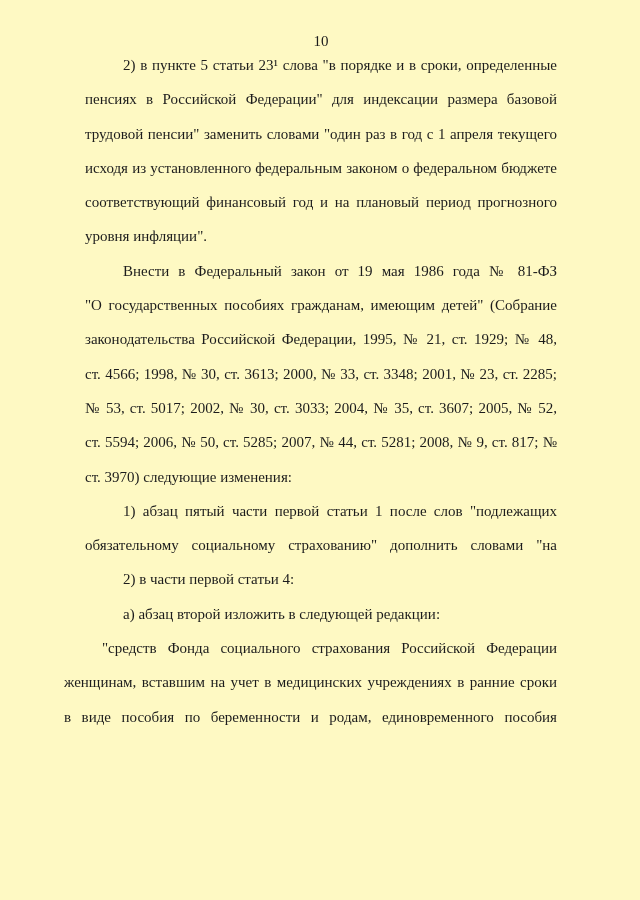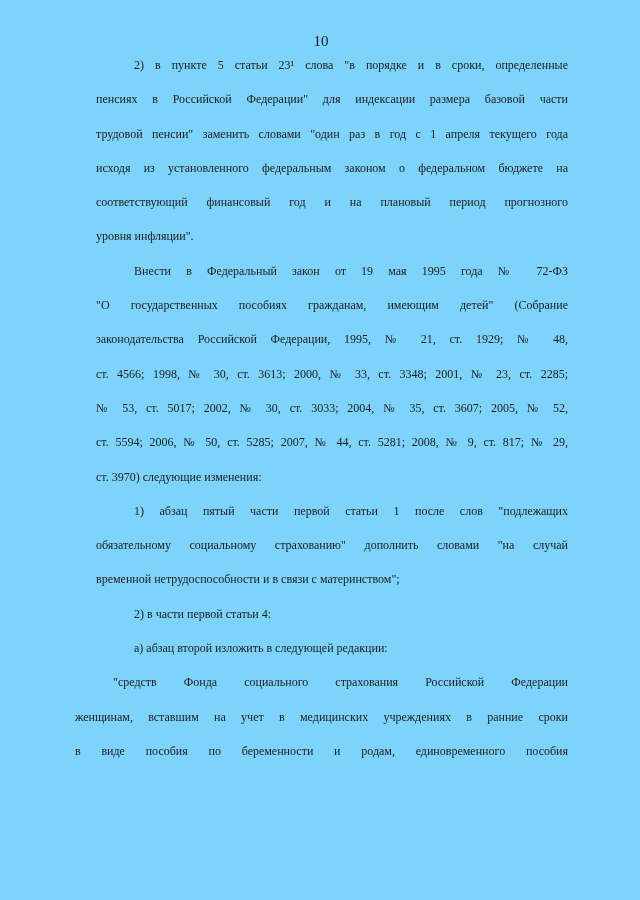--- a/index.html
+++ b/index.html
@@ -6,39 +6,39 @@
   body {
     width: 640px;
     height: 900px;
     background: #ffffff;
     overflow: hidden;
   }
   .sheet {
     position: relative;
     width: 640px;
     height: 900px;
-    background: #7dd3fc;
+    background: #fef9c3;
     font-family: "Liberation Serif", "DejaVu Serif", serif;
     color: #1c1c1c;
   }
   .page-number {
     position: absolute;
     top: 31px;
     left: 85px;
     width: 472px;
     text-align: center;
     font-size: 15px;
     line-height: 20px;
   }
   .doc-body {
     position: absolute;
     top: 48px;
-    left: 96px;
+    left: 85px;
     width: 472px;
-    font-size: 12px;
+    font-size: 15px;
   }
   .paragraph { margin: 0; }
   .paragraph.offset {
     margin-left: -21px;
     width: 493px;
   }
   .paragraph.bold .line { font-weight: 700; }
   .line {
     height: 34.3px;
     line-height: 34.3px;
@@ -60,32 +60,31 @@
   <div class="doc-body" id="doc-body">
       <div class="paragraph">
         <div class="line justify indent">2) в пункте 5 статьи 23¹ слова "в порядке и в сроки, определенные</div>
         <div class="line justify">пенсиях в Российской Федерации" для индексации размера базовой части</div>
         <div class="line justify">трудовой пенсии" заменить словами "один раз в год с 1 апреля текущего года</div>
         <div class="line justify">исходя из установленного федеральным законом о федеральном бюджете на</div>
         <div class="line justify">соответствующий финансовый год и на плановый период прогнозного</div>
         <div class="line">уровня инфляции".</div>
       </div>
       <div class="paragraph">
-        <div class="line justify indent">Внести в Федеральный закон от 19 мая 1995 года № 72-ФЗ</div>
+        <div class="line justify indent">Внести в Федеральный закон от 19 мая 1986 года № 81-ФЗ</div>
         <div class="line justify">"О государственных пособиях гражданам, имеющим детей" (Собрание</div>
         <div class="line justify">законодательства Российской Федерации, 1995, № 21, ст. 1929; № 48,</div>
         <div class="line justify">ст. 4566; 1998, № 30, ст. 3613; 2000, № 33, ст. 3348; 2001, № 23, ст. 2285;</div>
         <div class="line justify">№ 53, ст. 5017; 2002, № 30, ст. 3033; 2004, № 35, ст. 3607; 2005, № 52,</div>
         <div class="line justify">ст. 5594; 2006, № 50, ст. 5285; 2007, № 44, ст. 5281; 2008, № 9, ст. 817; № 29,</div>
         <div class="line">ст. 3970) следующие изменения:</div>
       </div>
       <div class="paragraph">
         <div class="line justify indent">1) абзац пятый части первой статьи 1 после слов "подлежащих</div>
         <div class="line justify">обязательному социальному страхованию" дополнить словами "на случай</div>
-        <div class="line">временной нетрудоспособности и в связи с материнством";</div>
       </div>
       <div class="paragraph">
         <div class="line indent">2) в части первой статьи 4:</div>
       </div>
       <div class="paragraph">
         <div class="line indent">а) абзац второй изложить в следующей редакции:</div>
       </div>
       <div class="paragraph offset">
         <div class="line justify indent">"средств Фонда социального страхования Российской Федерации</div>
         <div class="line justify">женщинам, вставшим на учет в медицинских учреждениях в ранние сроки</div>

